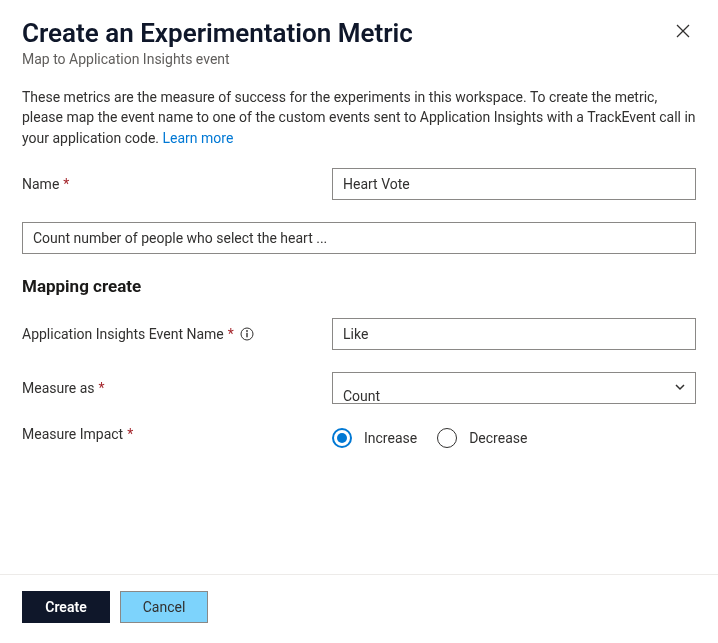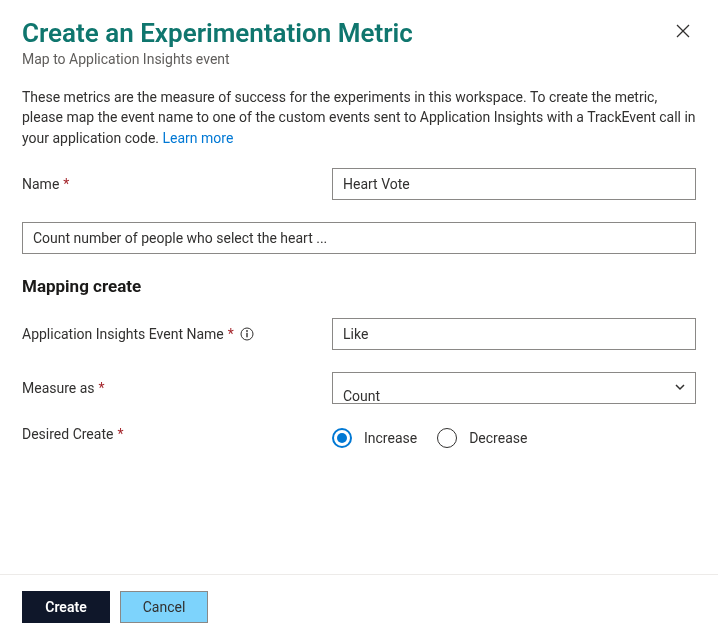--- a/index.html
+++ b/index.html
@@ -21,21 +21,21 @@
       height: 560px;
     }
     .header-row {
       display: flex;
       justify-content: space-between;
       align-items: flex-start;
     }
     .title {
       font-size: 26px;
       font-weight: 600;
-      color: #0f766e;
+      color: #0f172a;
       line-height: 1.2;
       margin-bottom: 2px;
     }
     .subtitle {
       font-size: 14px;
       color: #605e5c;
       margin-bottom: 20px;
     }
     .close-btn {
       background: none;
@@ -282,21 +282,21 @@
           <svg viewBox="0 0 12 12">
               <polyline points="2,4 6,8 10,4"></polyline>
             </svg>
         </span>
       </div>
     </div>
   </div>
 
   <div class="form-row align-top">
     <div class="form-label-col">
-      <span>Desired Create</span>
+      <span>Measure Impact</span>
       <span class="required">*</span>
     </div>
     <div class="form-input-col">
       <div class="radio-group">
         <div class="radio-item">
           <span class="radio-circle selected">
             <span class="radio-dot"></span>
           </span>
           <span class="radio-label">Increase</span>
         </div>

